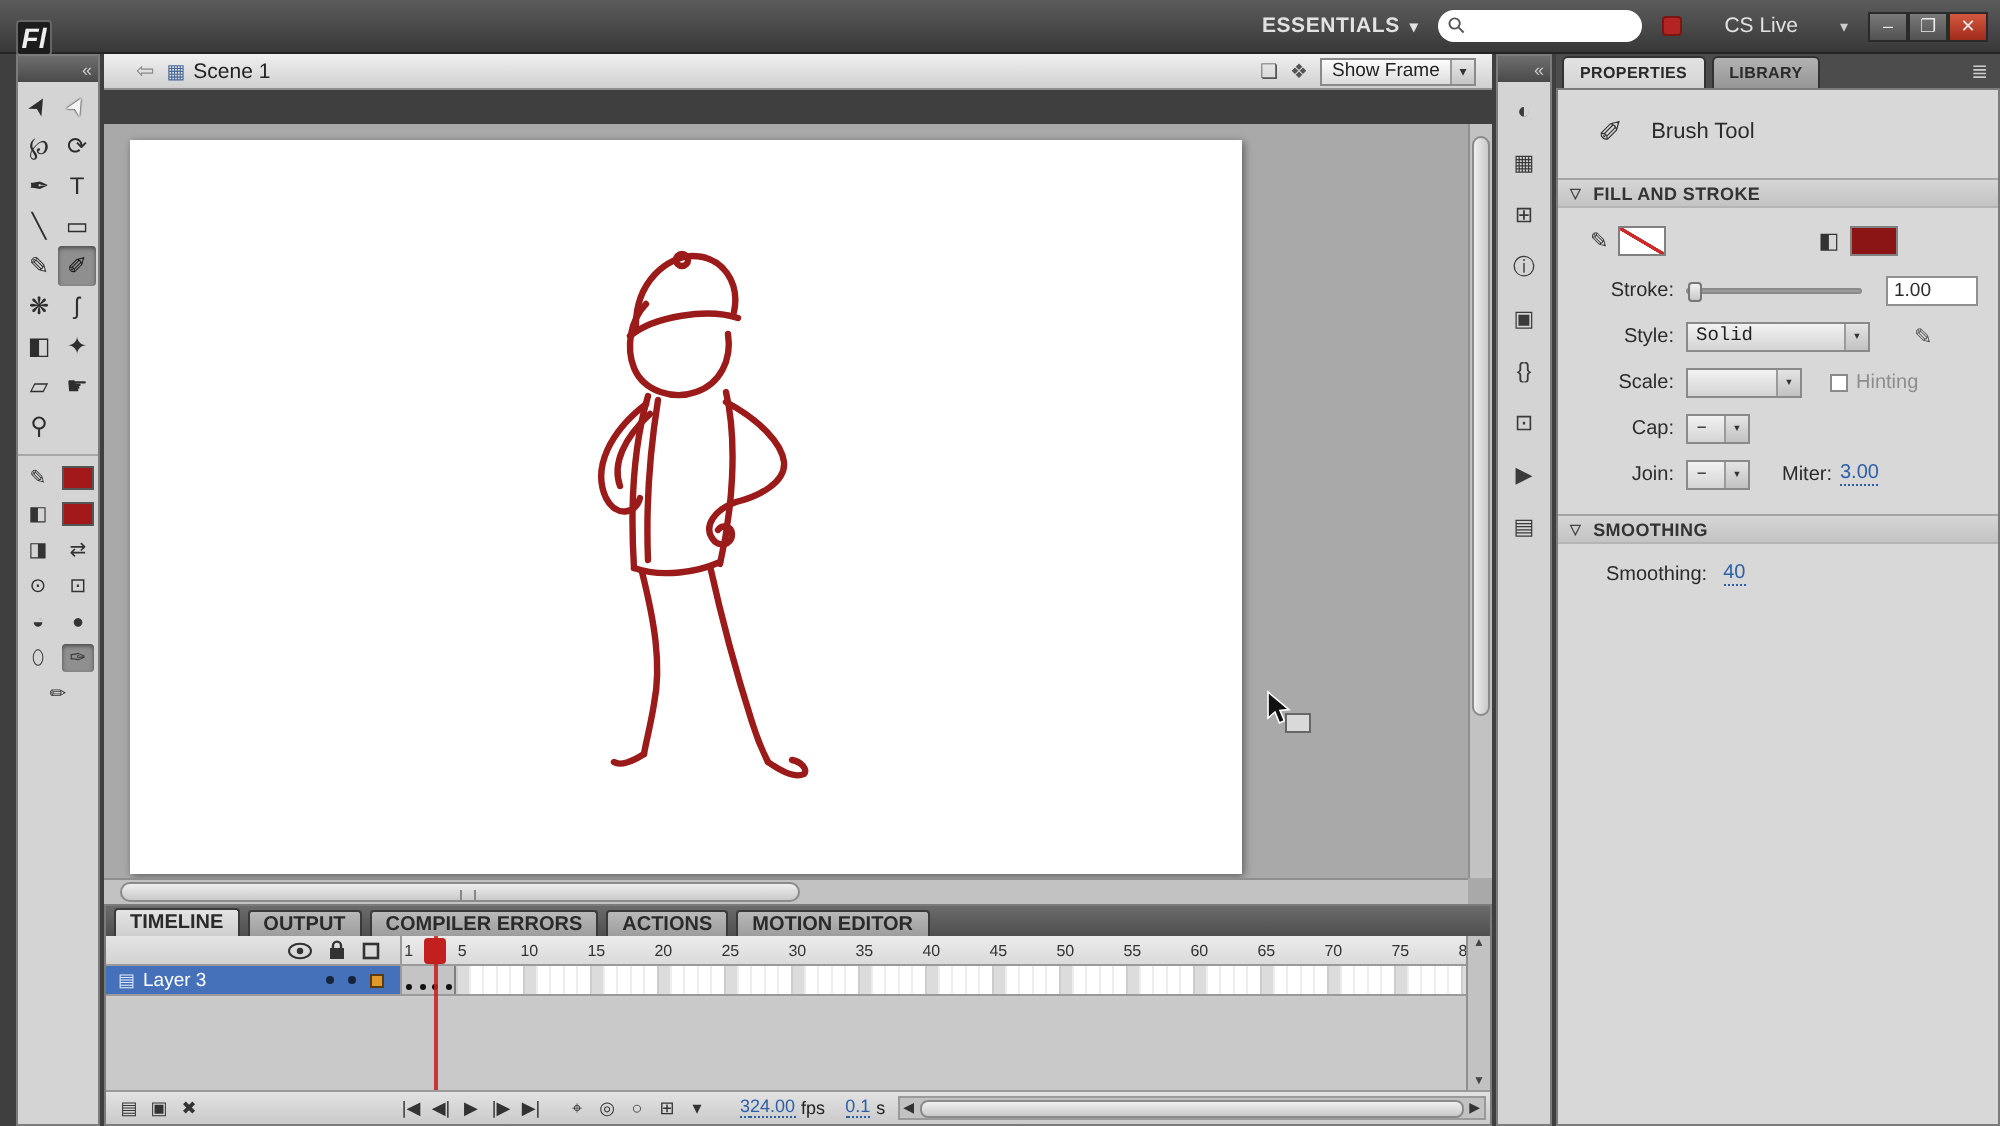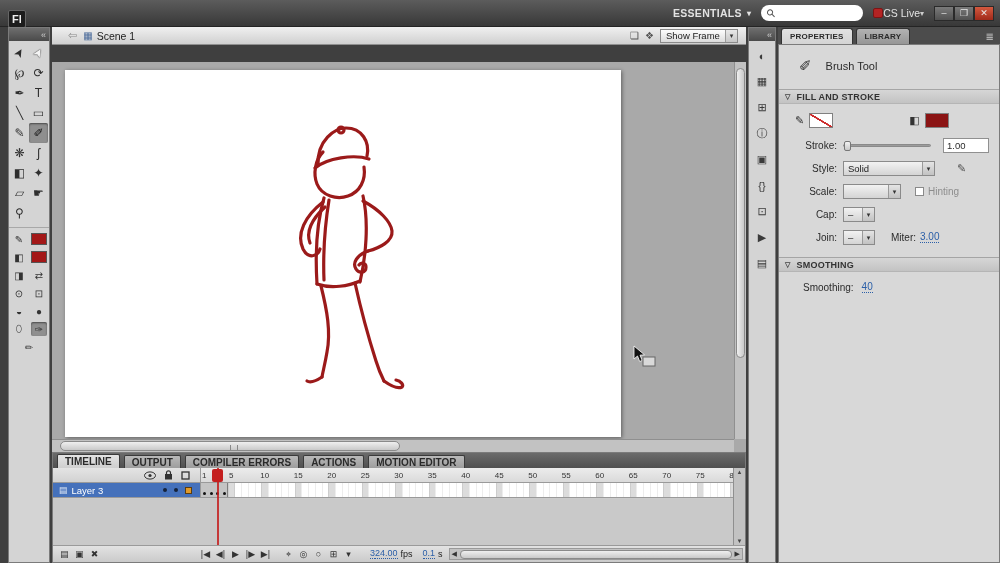--- a/index.html
+++ b/index.html
@@ -12,29 +12,29 @@
     color:#222;
   }
   
   .menubar {
     position:absolute; left:0; top:0; width:1000px; height:27px;
     background:linear-gradient(#5c5c5c,#383838);
     border-bottom:1px solid #242424;
     display:flex; align-items:center; color:#e2e2e2; font-size:11px;
   }
   .app-logo { width:18px; height:18px; margin:12px 6px 0 8px; background:#1c1c1c; border:1px solid #666;
-    color:#eee; font-size:11px; font-weight:bold; display:flex;align-items:center;justify-content:center; border-radius:2px;}
+    color:#eee; font-size:14px; font-weight:bold; display:flex;align-items:center;justify-content:center; border-radius:2px;font-style:italic;}
   .menu-item { padding:0 9px; height:27px; display:flex; align-items:center; cursor:default;}
   .mb-right { margin-left:auto; display:flex; align-items:center; gap:10px; padding-right:6px;}
   .workspace { display:flex; align-items:center; gap:5px; font-weight:bold; font-size:10.5px; letter-spacing:.3px;}
   .workspace .arr { font-size:8px; }
   .searchbox { width:102px; height:16px; background:#fff; border-radius:8px; display:flex; align-items:center;
     padding:0 6px; color:#666; }
   .searchbox .mag { font-size:11px; color:#555; transform:rotate(-45deg); line-height:1;}
-  .cslive { display:flex; align-items:center; gap:0; font-size:10.5px;}
+  .cslive { display:flex; align-items:center; gap:21px; font-size:10.5px;}
   .cslive .dot { width:10px; height:10px; background:#b32424; border-radius:2px; border:1px solid #7d1414;}
   .cslive .arr { font-size:8px; color:#ccc;}
   .winbtns { display:flex; }
   .winbtn { width:20px; height:15px; display:flex; align-items:center; justify-content:center;
     background:linear-gradient(#7a7a7a,#515151); border:1px solid #2a2a2a; color:#e8e8e8; font-size:9px;}
   .winbtn.close { background:linear-gradient(#d4593f,#a02a1a); }
   
   .tools-panel { position:absolute; left:8px; top:27px; width:42px; bottom:0;
     background:#d4d4d4; border:1px solid #7b7b7b; }
   .panel-mini-header { height:13px; background:linear-gradient(#6e6e6e,#4a4a4a);
@@ -151,21 +151,21 @@
   .swatch-row .sico { font-size:11px; color:#333; margin-right:5px;}
   .stroke-swatch { width:24px; height:15px; border:1px solid #808080; background:
      linear-gradient(to top right, #fff 45%, #cc2a2a 46%, #cc2a2a 53%, #fff 54%); }
   .fill-swatch { width:24px; height:15px; border:1px solid #808080; }
   .slider-track { position:relative; width:88px; height:3px; background:#9c9c9c; border:1px solid #8a8a8a; border-radius:2px;}
   .slider-thumb { position:absolute; left:0px; top:-4px; width:7px; height:10px;
     background:linear-gradient(#f2f2f2,#c8c8c8); border:1px solid #777; border-radius:2px;}
   .value-box { width:46px; height:15px; background:#fff; border:1px solid #909090; font-size:9.5px;
     display:flex; align-items:center; padding-left:3px; margin-left:12px;}
   .sel { height:15px; background:linear-gradient(#f2f2f2,#d4d4d4); border:1px solid #8a8a8a;
-    display:flex; align-items:center; font-size:9.5px; padding-left:4px; color:#222;}
+    display:flex; font-size:9.5px; padding-left:4px; color:#222;font-family:Liberation Mono, monospace;}
   .sel .arrbox { margin-left:auto; width:12px; height:100%; border-left:1px solid #9a9a9a;
     display:flex; align-items:center; justify-content:center; font-size:7px;
     background:linear-gradient(#e4e4e4,#c2c2c2); color:#333;}
   .style-edit { font-size:11px; color:#555; margin-left:22px;}
   .checkbox { width:9px; height:9px; background:#fff; border:1px solid #8a8a8a; margin-right:4px;}
   .disabled-label { color:#8d8d8d; }
   .mini-dd { width:32px; }
   .miter-label { margin-left:16px; margin-right:4px;}
   .smoothing-row { display:flex; align-items:center; padding:10px 0 0 24px; }
   .smoothing-row .plab { margin-right:8px; }

